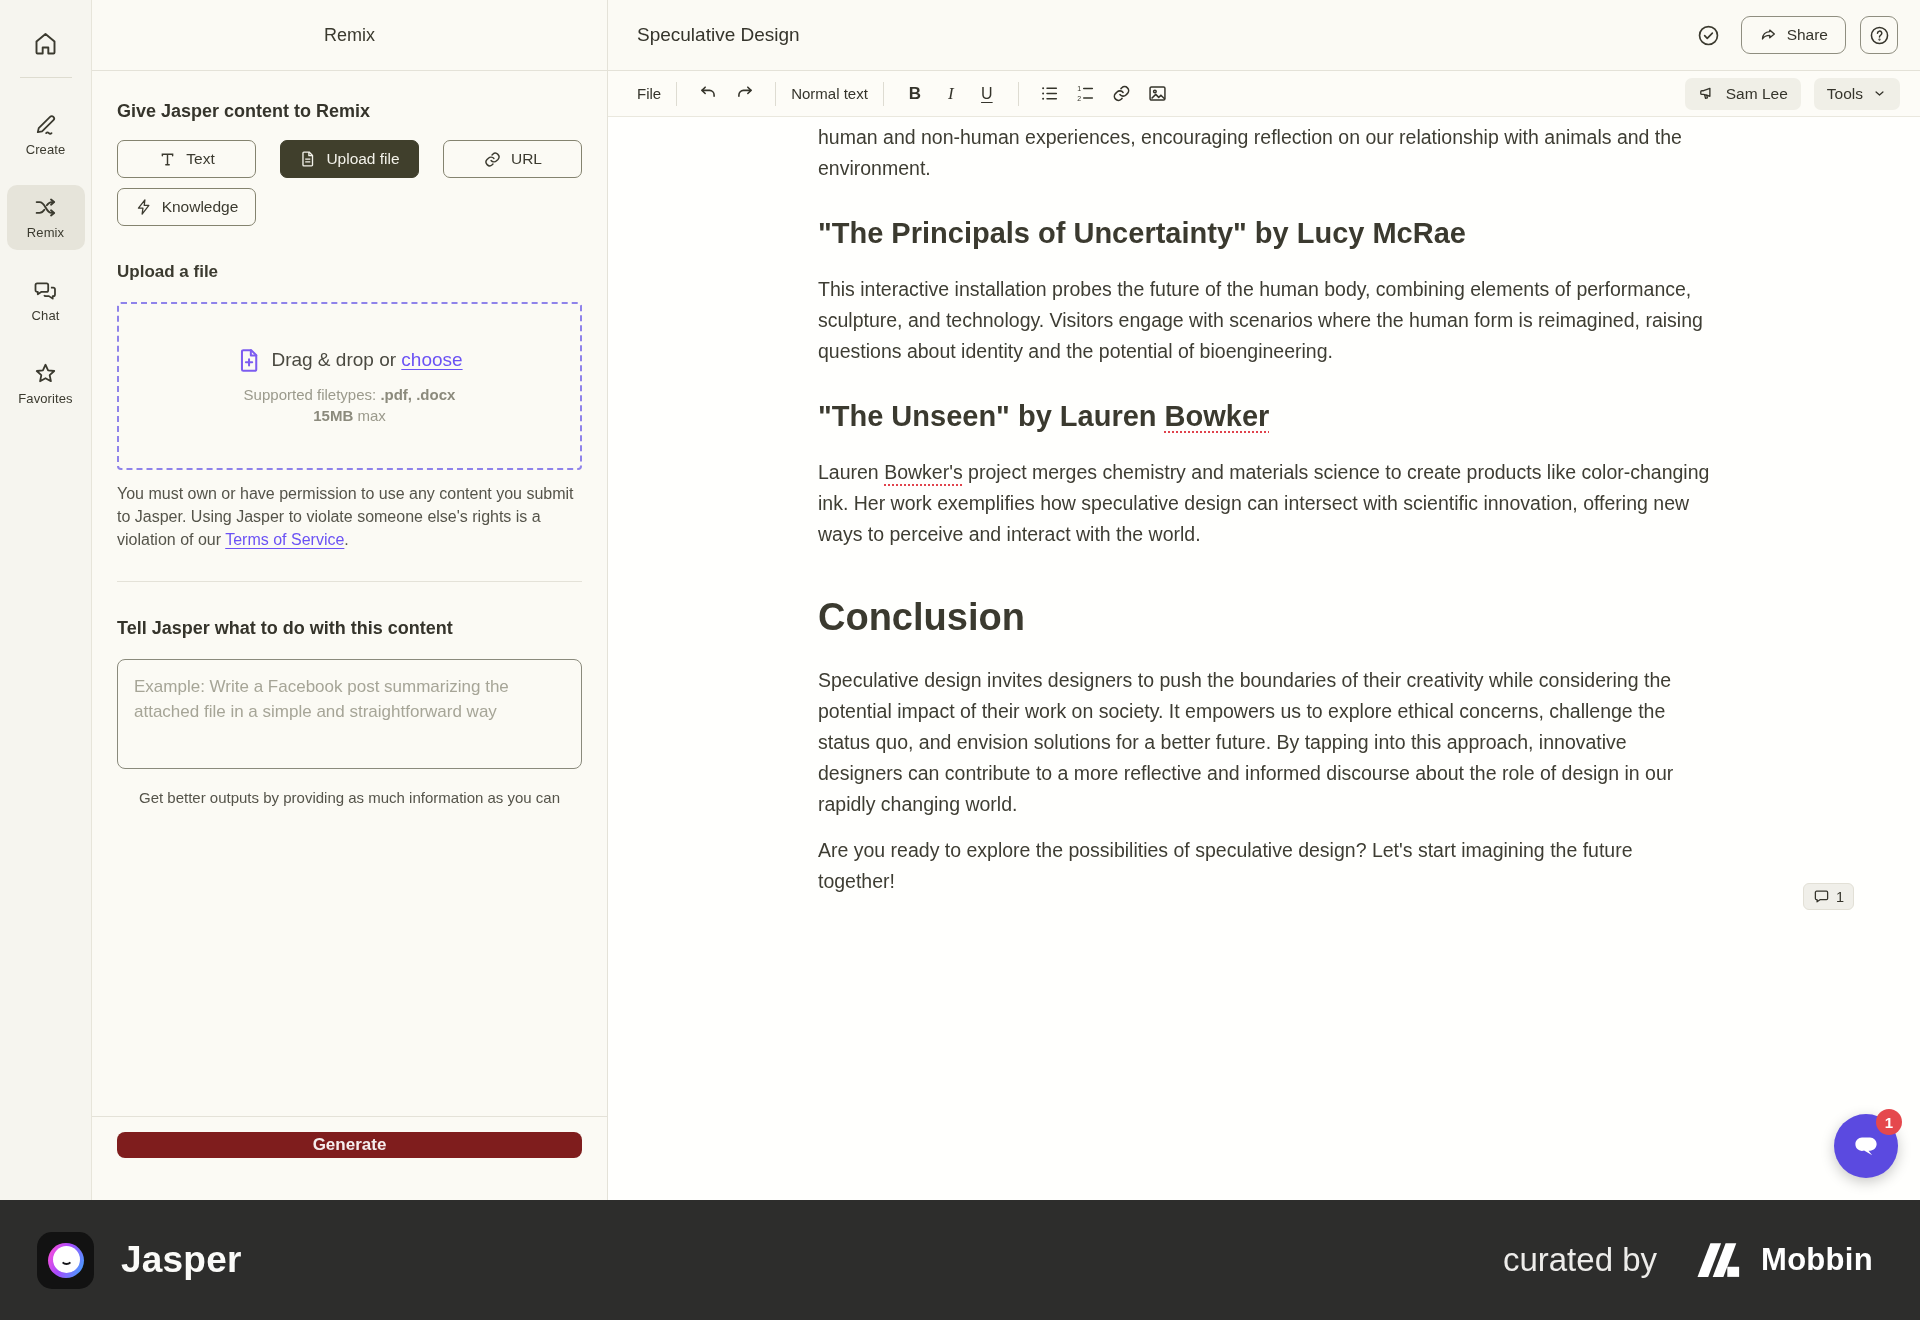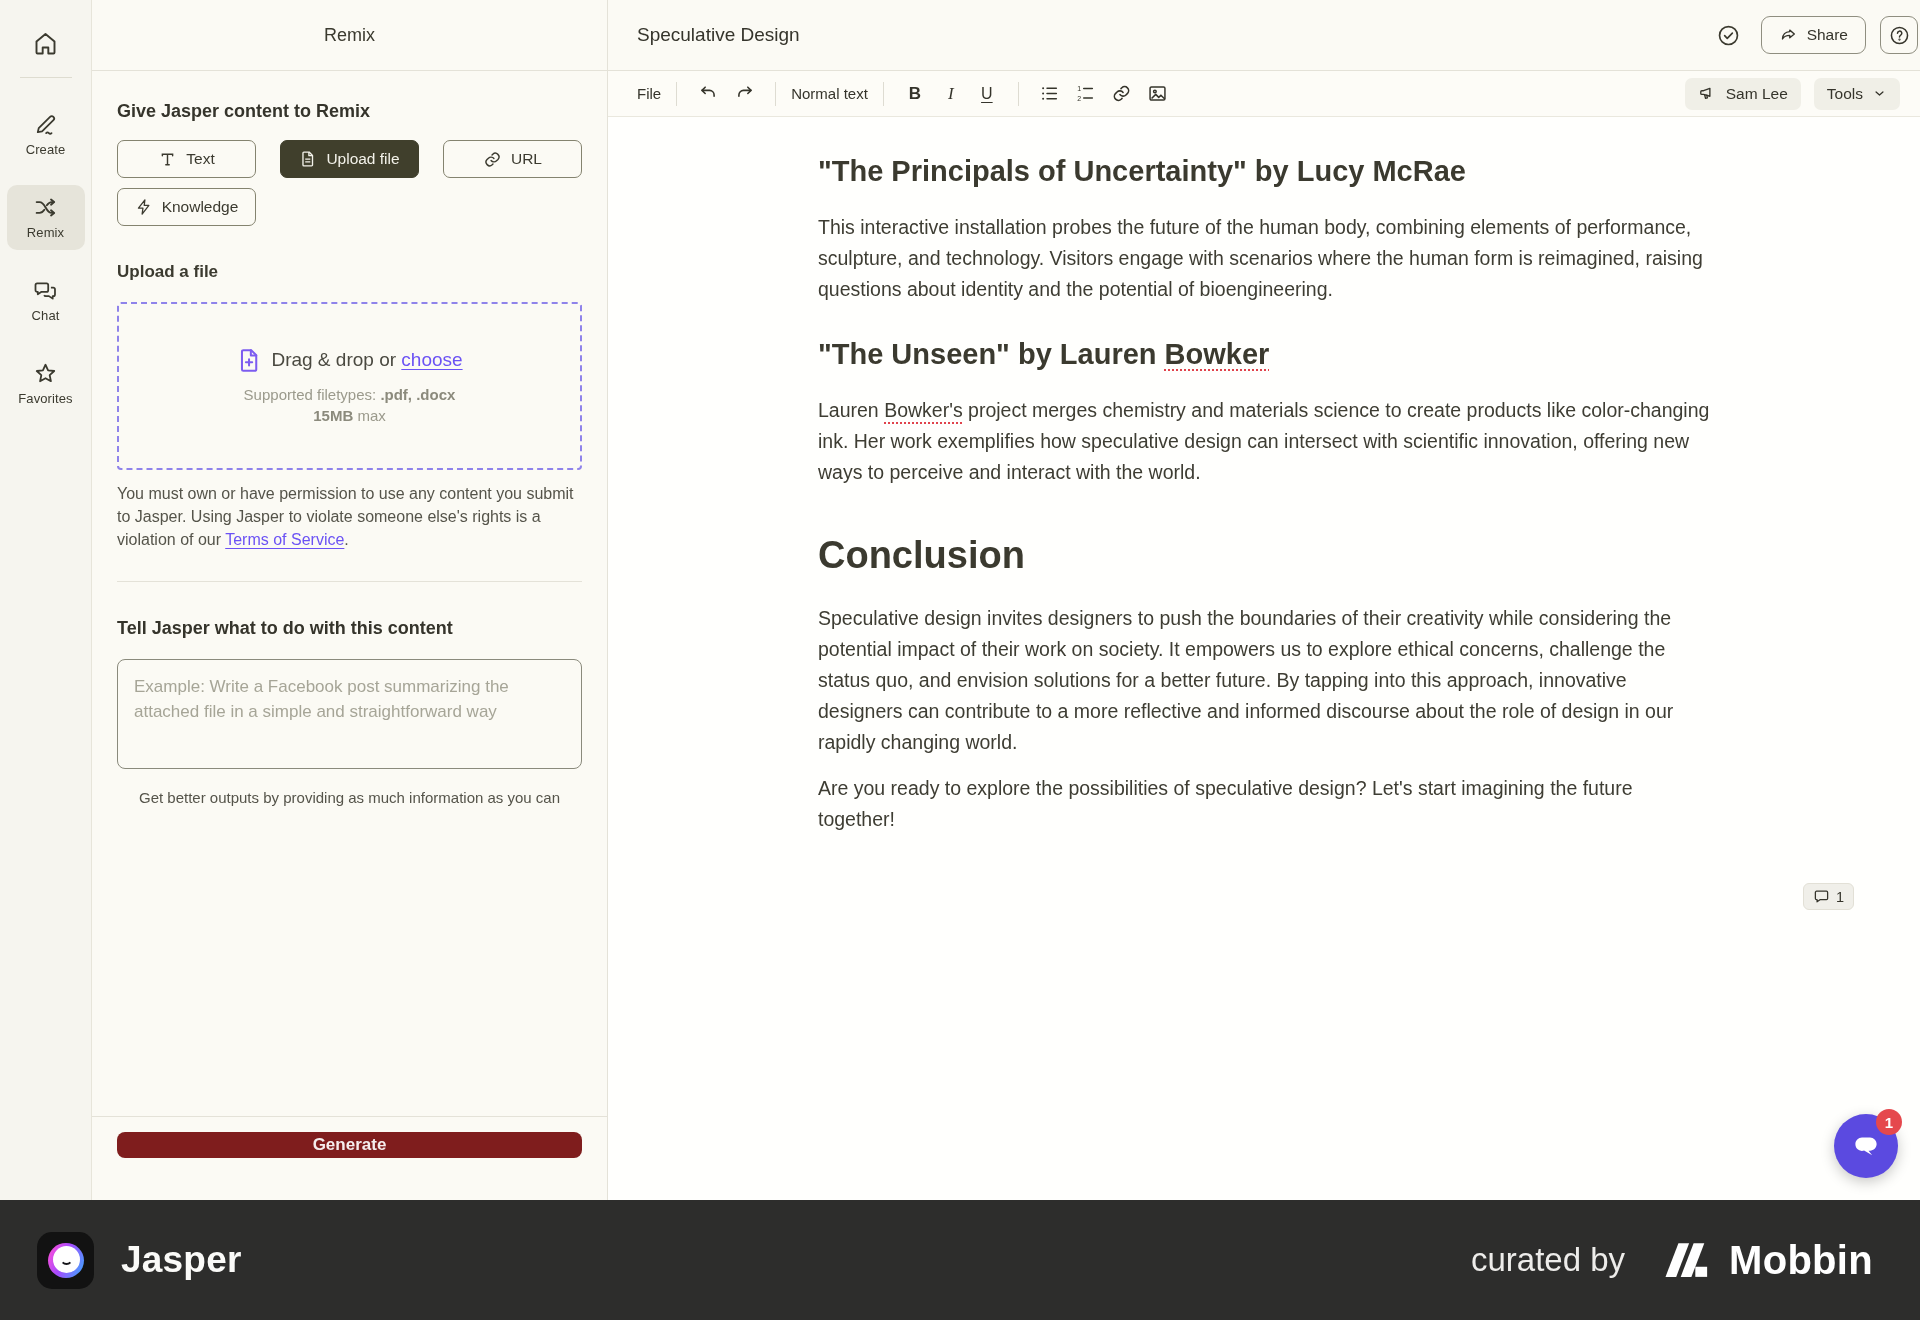--- a/index.html
+++ b/index.html
@@ -75,21 +75,21 @@
   .generate-btn {
     width: 100%; height: 26px; border: none; border-radius: 8px;
     background: #7f1d1d; color: rgba(255,255,255,.92);
     font-size: 17px; font-weight: 600; cursor: default; font-family: inherit;
   }
 
   
   .editor { flex: 1; min-width: 0; display: flex; flex-direction: column; background: #FFFFFD; }
   .doc-header {
     height: 71px; flex-shrink: 0; background: #FBFAF4; border-bottom: 1px solid #E4E2D8;
-    display: flex; align-items: center; padding: 0 2px 0 29px;
+    display: flex; align-items: center; padding: 0 22px 0 29px;
   }
   .doc-title { font-size: 19px; font-weight: 500; color: #35342B; }
   .header-actions { margin-left: auto; display: flex; align-items: center; gap: 14px; }
   .icon-plain { background: none; border: none; color: #3B3A2F; cursor: pointer; display: flex; margin-right: 6px; }
   .share-btn {
     display: flex; align-items: center; gap: 9px; height: 38px; padding: 0 17px;
     border: 1px solid #8F8E80; border-radius: 9px; background: transparent;
     font-size: 15.5px; font-weight: 500; color: #35342B; cursor: pointer; font-family: inherit;
   }
   .help-btn {
@@ -169,21 +169,21 @@
   }
   .smile {
     position: absolute; left: 7px; top: 10px; width: 13px; height: 9px;
     border: 2.4px solid #15151a; border-top: none; border-left-color: transparent; border-right-color: transparent;
     border-radius: 0 0 12px 12px;
   }
   .brand-name { font-size: 37px; font-weight: 700; color: #FAFAF8; letter-spacing: .2px; }
   .curated { margin-left: auto; display: flex; align-items: center; }
   .curated-text { font-size: 33px; color: #EDECEA; font-weight: 400; }
   .mobbin-logo { margin-left: 38px; display: flex; }
-  .mobbin-name { font-size: 40px; font-weight: 700; color: #FFFFFF; margin-left: 16px; letter-spacing: .3px; }
+  .mobbin-name { font-size: 31px; font-weight: 700; color: #FFFFFF; margin-left: 16px; letter-spacing: .3px; }
 
   svg { display: block; }
 </style>
 </head>
 <body>
 
 <div class="app">
   <div class="main-row">
 
     <nav class="nav-rail">
@@ -428,20 +428,21 @@
               <svg width="15" height="15" viewBox="0 0 24 24" fill="none" stroke="currentColor" stroke-width="2" stroke-linecap="round" stroke-linejoin="round">
                   <path d="m6.5 9.5 5.5 5 5.5-5"></path>
                 </svg>
             </span>
           </button>
         </div>
       </div>
 
       <div class="canvas">
         <article class="doc">
+          <p>human and non-human experiences, encouraging reflection on our relationship with animals and the environment.</p>
           <h2>"The Principals of Uncertainty" by Lucy McRae</h2>
           <p>This interactive installation probes the future of the human body, combining elements of performance, sculpture, and technology. Visitors engage with scenarios where the human form is reimagined, raising questions about identity and the potential of bioengineering.</p>
           <h2><span>"The Unseen" by Lauren </span><span class="misspell">Bowker</span></h2>
           <p><span>Lauren </span><span class="misspell">Bowker's</span><span> project merges chemistry and materials science to create products like color-changing ink. Her work exemplifies how speculative design can intersect with scientific innovation, offering new ways to perceive and interact with the world.</span></p>
           <h1>Conclusion</h1>
           <p>Speculative design invites designers to push the boundaries of their creativity while considering the potential impact of their work on society. It empowers us to explore ethical concerns, challenge the status quo, and envision solutions for a better future. By tapping into this approach, innovative designers can contribute to a more reflective and informed discourse about the role of design in our rapidly changing world.</p>
           <p>Are you ready to explore the possibilities of speculative design? Let's start imagining the future together!</p>
         </article>
 
         <button class="comment-badge">

